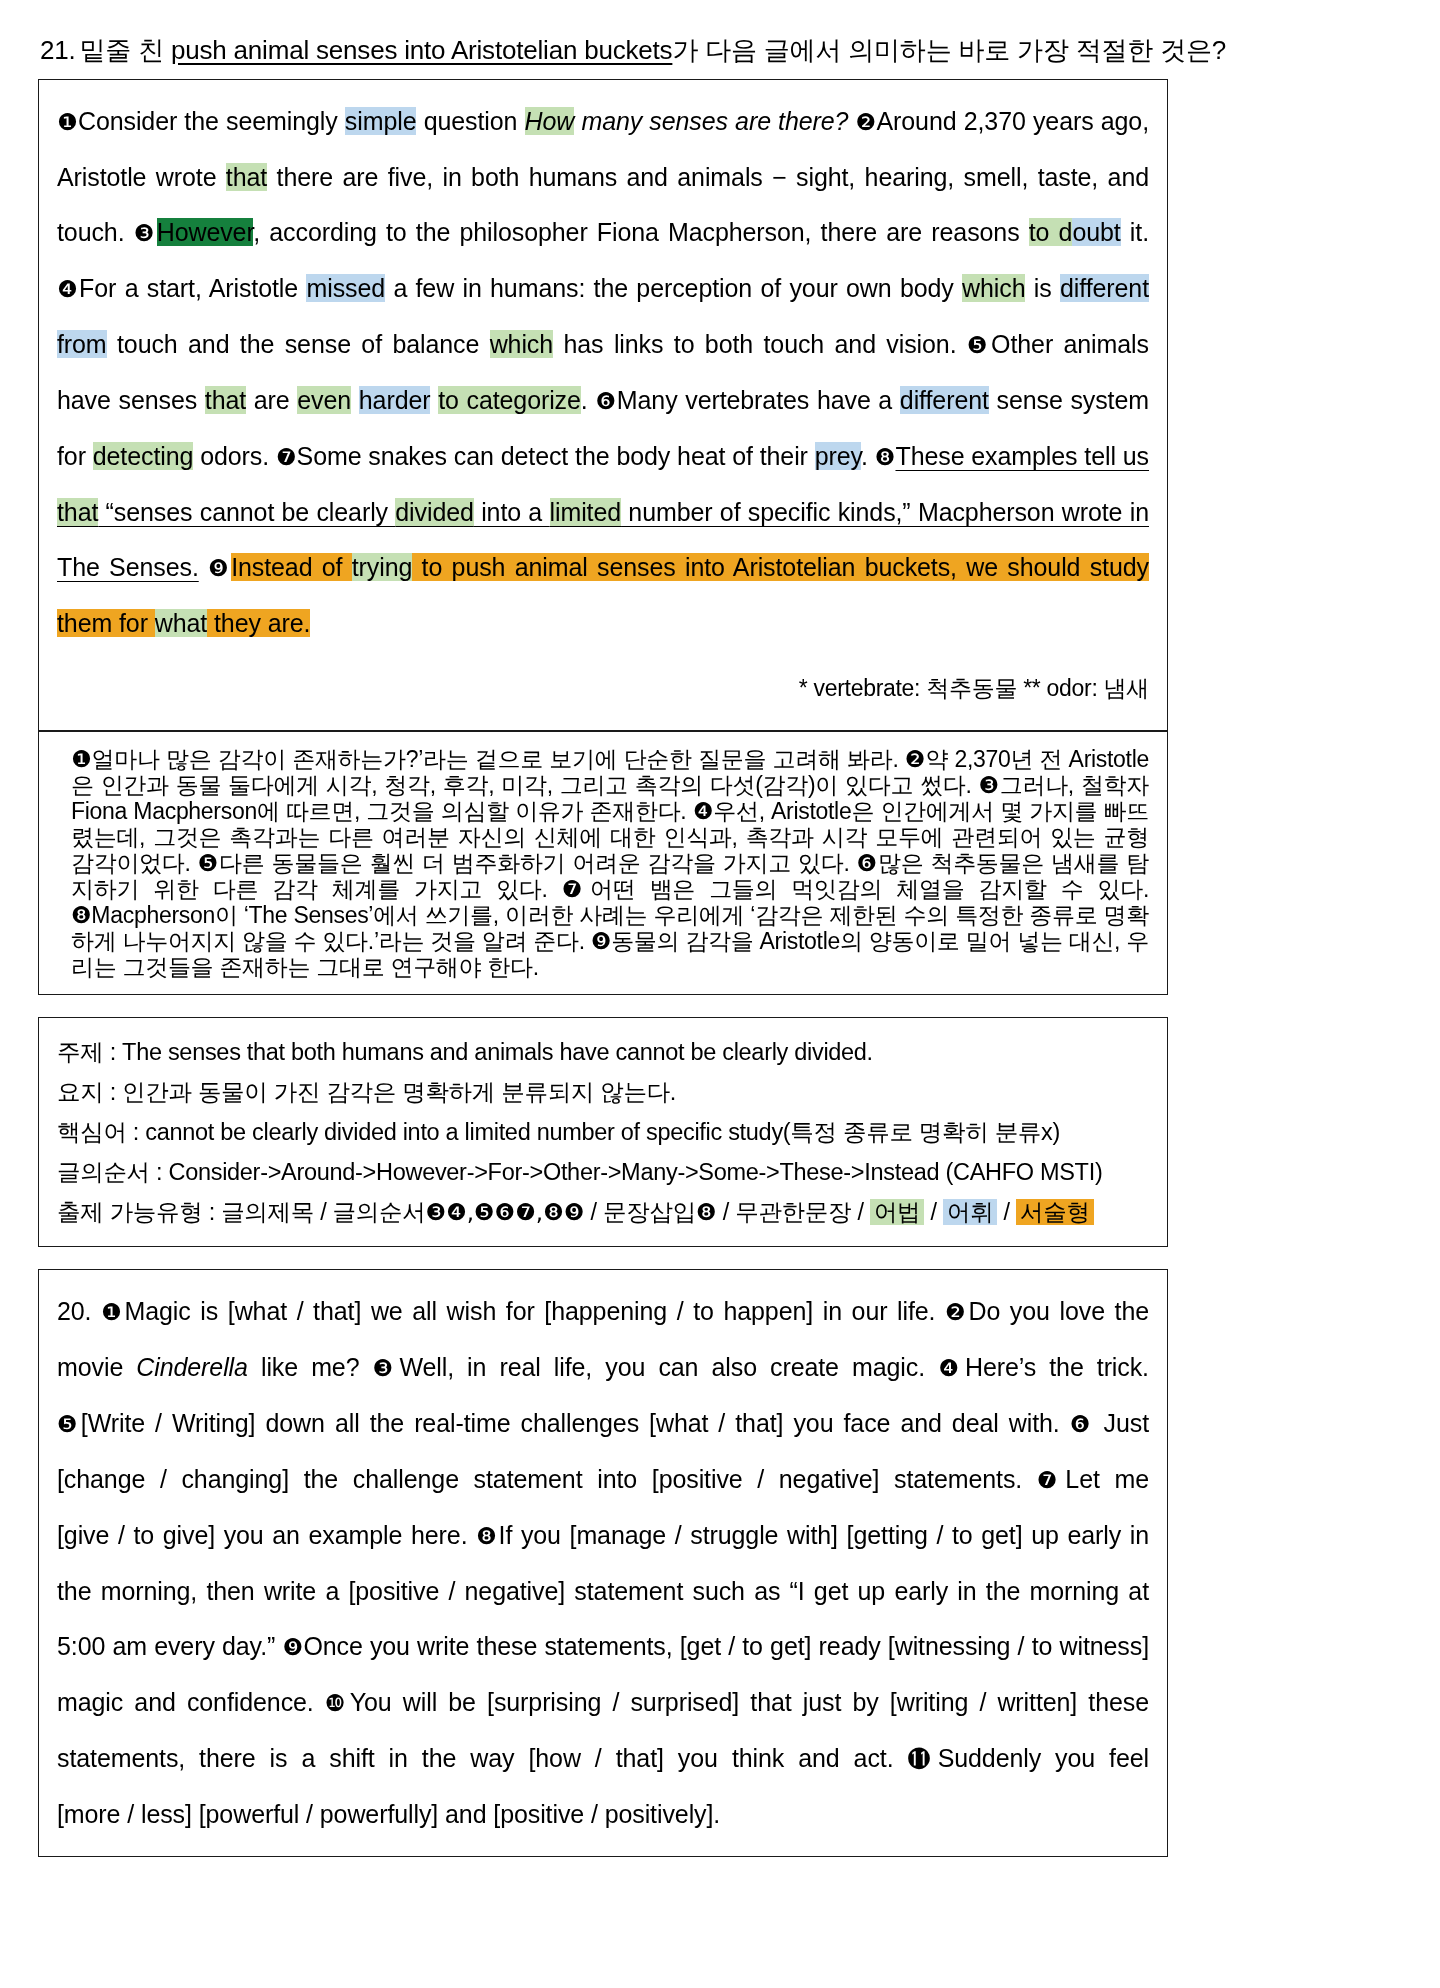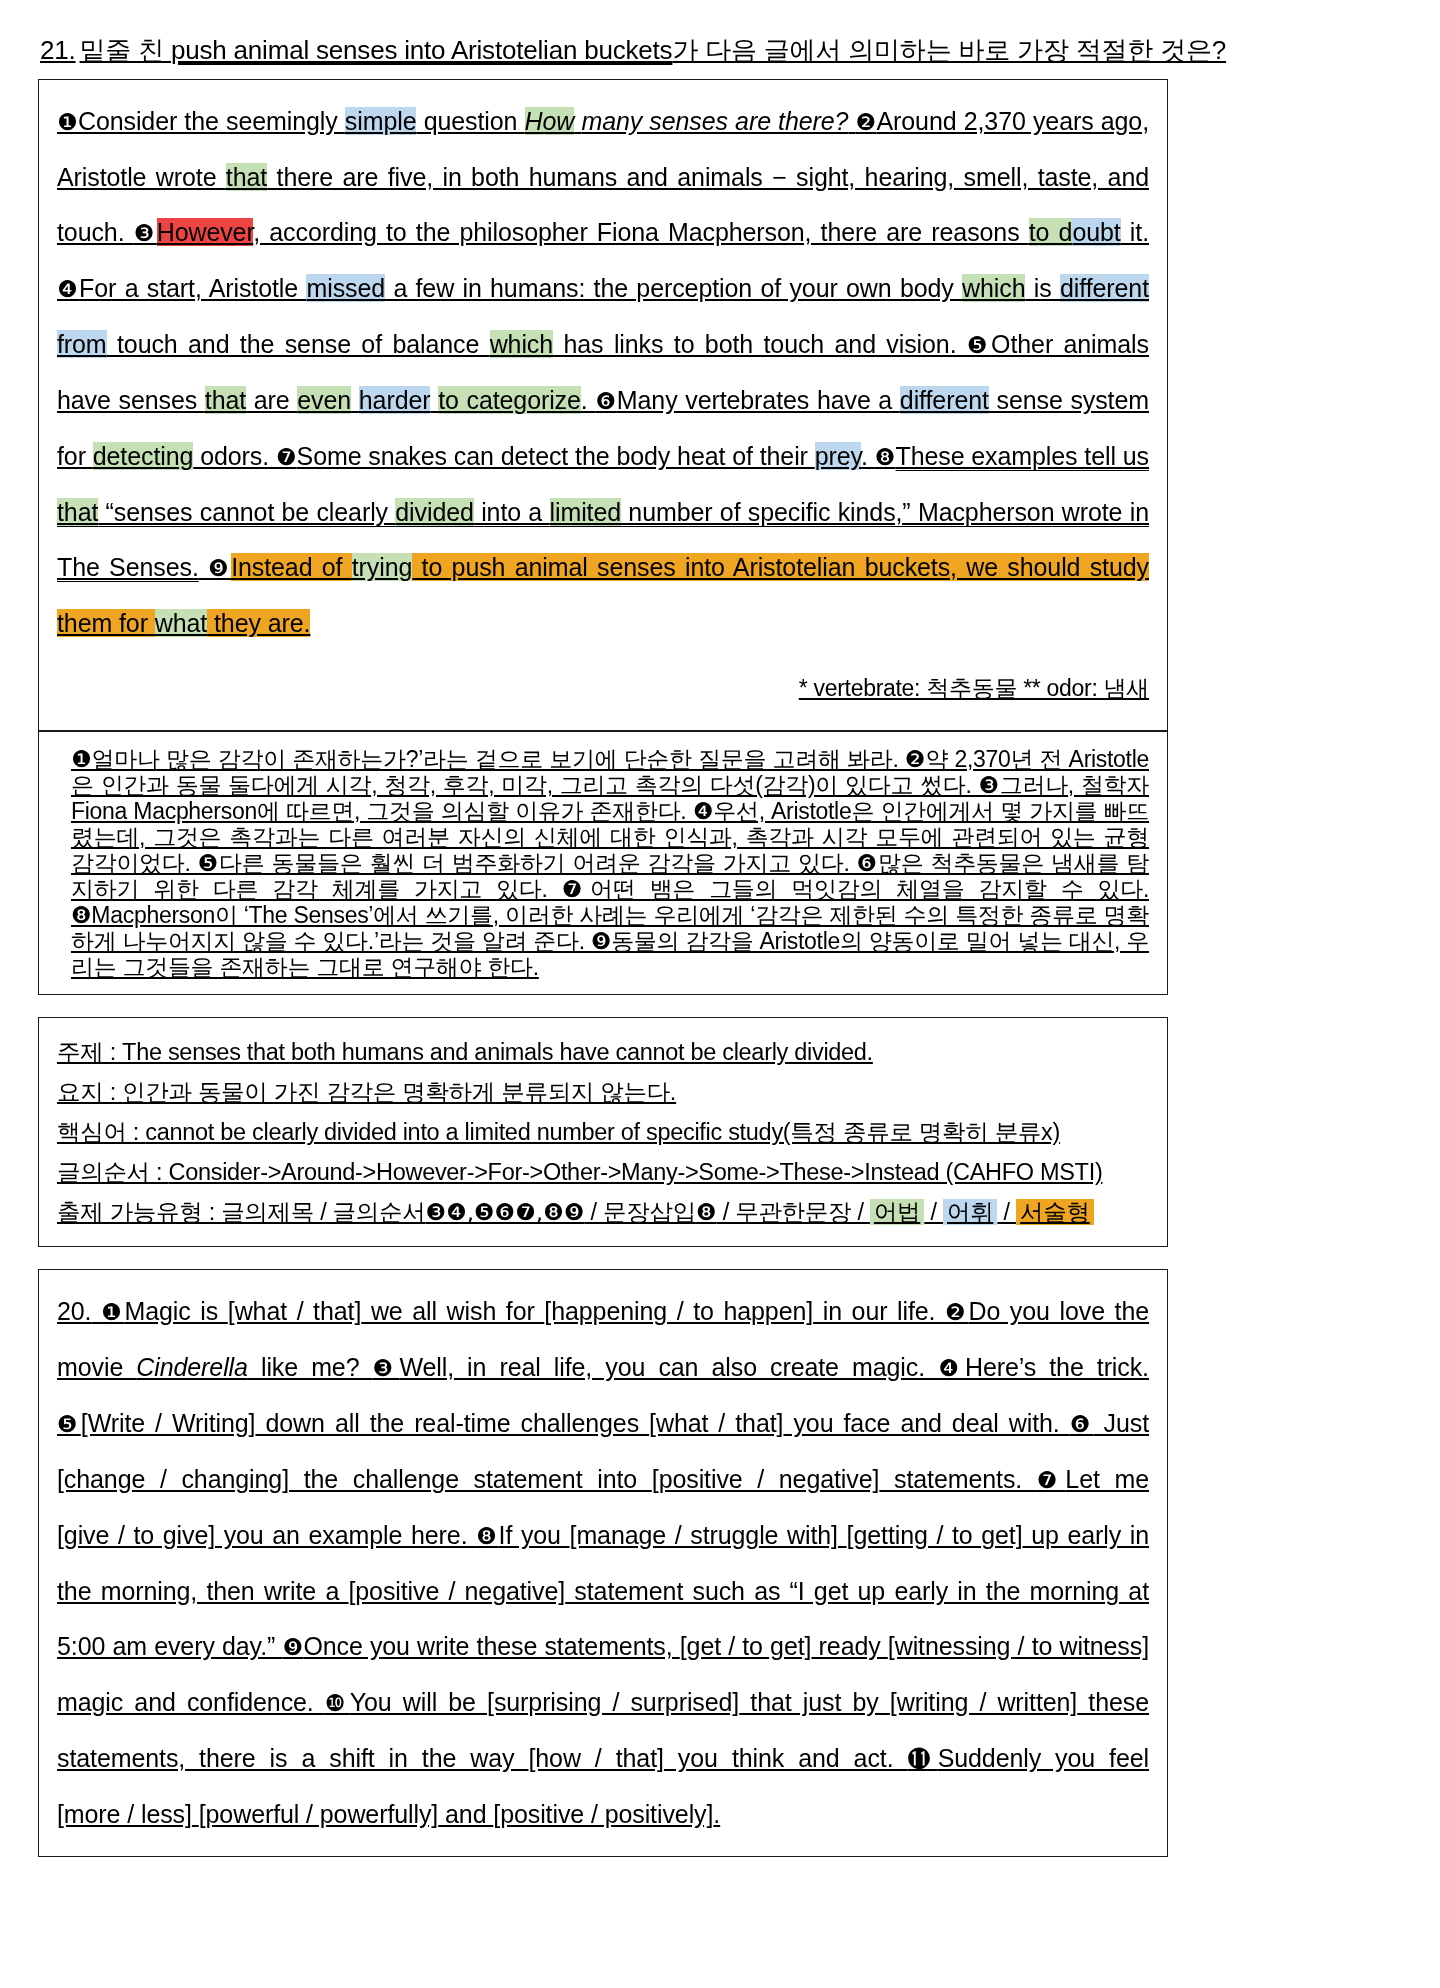--- a/index.html
+++ b/index.html
@@ -9,21 +9,20 @@
     font-family:"Liberation Sans","DejaVu Sans",sans-serif;
     color:#000000;
     -webkit-font-smoothing:antialiased;
   }
   .page{
     width:1216px;
     min-height:1988px;
     box-sizing:border-box;
     padding:34px 48px 24px 38px;
     position:relative;
-    text-decoration:underline;
   }
 
   
   .q-head{
     font-size:26px;
     line-height:1.28;
     letter-spacing:-0.2px;
     margin:0 0 12px 2px;
     white-space:nowrap;
   }
@@ -67,21 +66,21 @@
   
   .cn{
     font-family:"DejaVu Sans",sans-serif;
     font-size:23px;
     letter-spacing:0;
   }
 
   
   .hl-g{background:#c5e0b4;}
   .hl-b{background:#bdd7ee;margin-top:12px;}
-  .hl-r{background:#ef4444;}
+  .hl-r{background:#15803d;}
   .hl-o{background:#efa521;}
   .hl-og{background:#c5e0b4;margin-top:28px;}
 
   .ul{ text-decoration:underline; text-underline-offset:5px; text-decoration-thickness:1.4px;}
   .it{font-style:italic;}
 
   
   .an{
     font-size:23.5px;
     line-height:40px;

